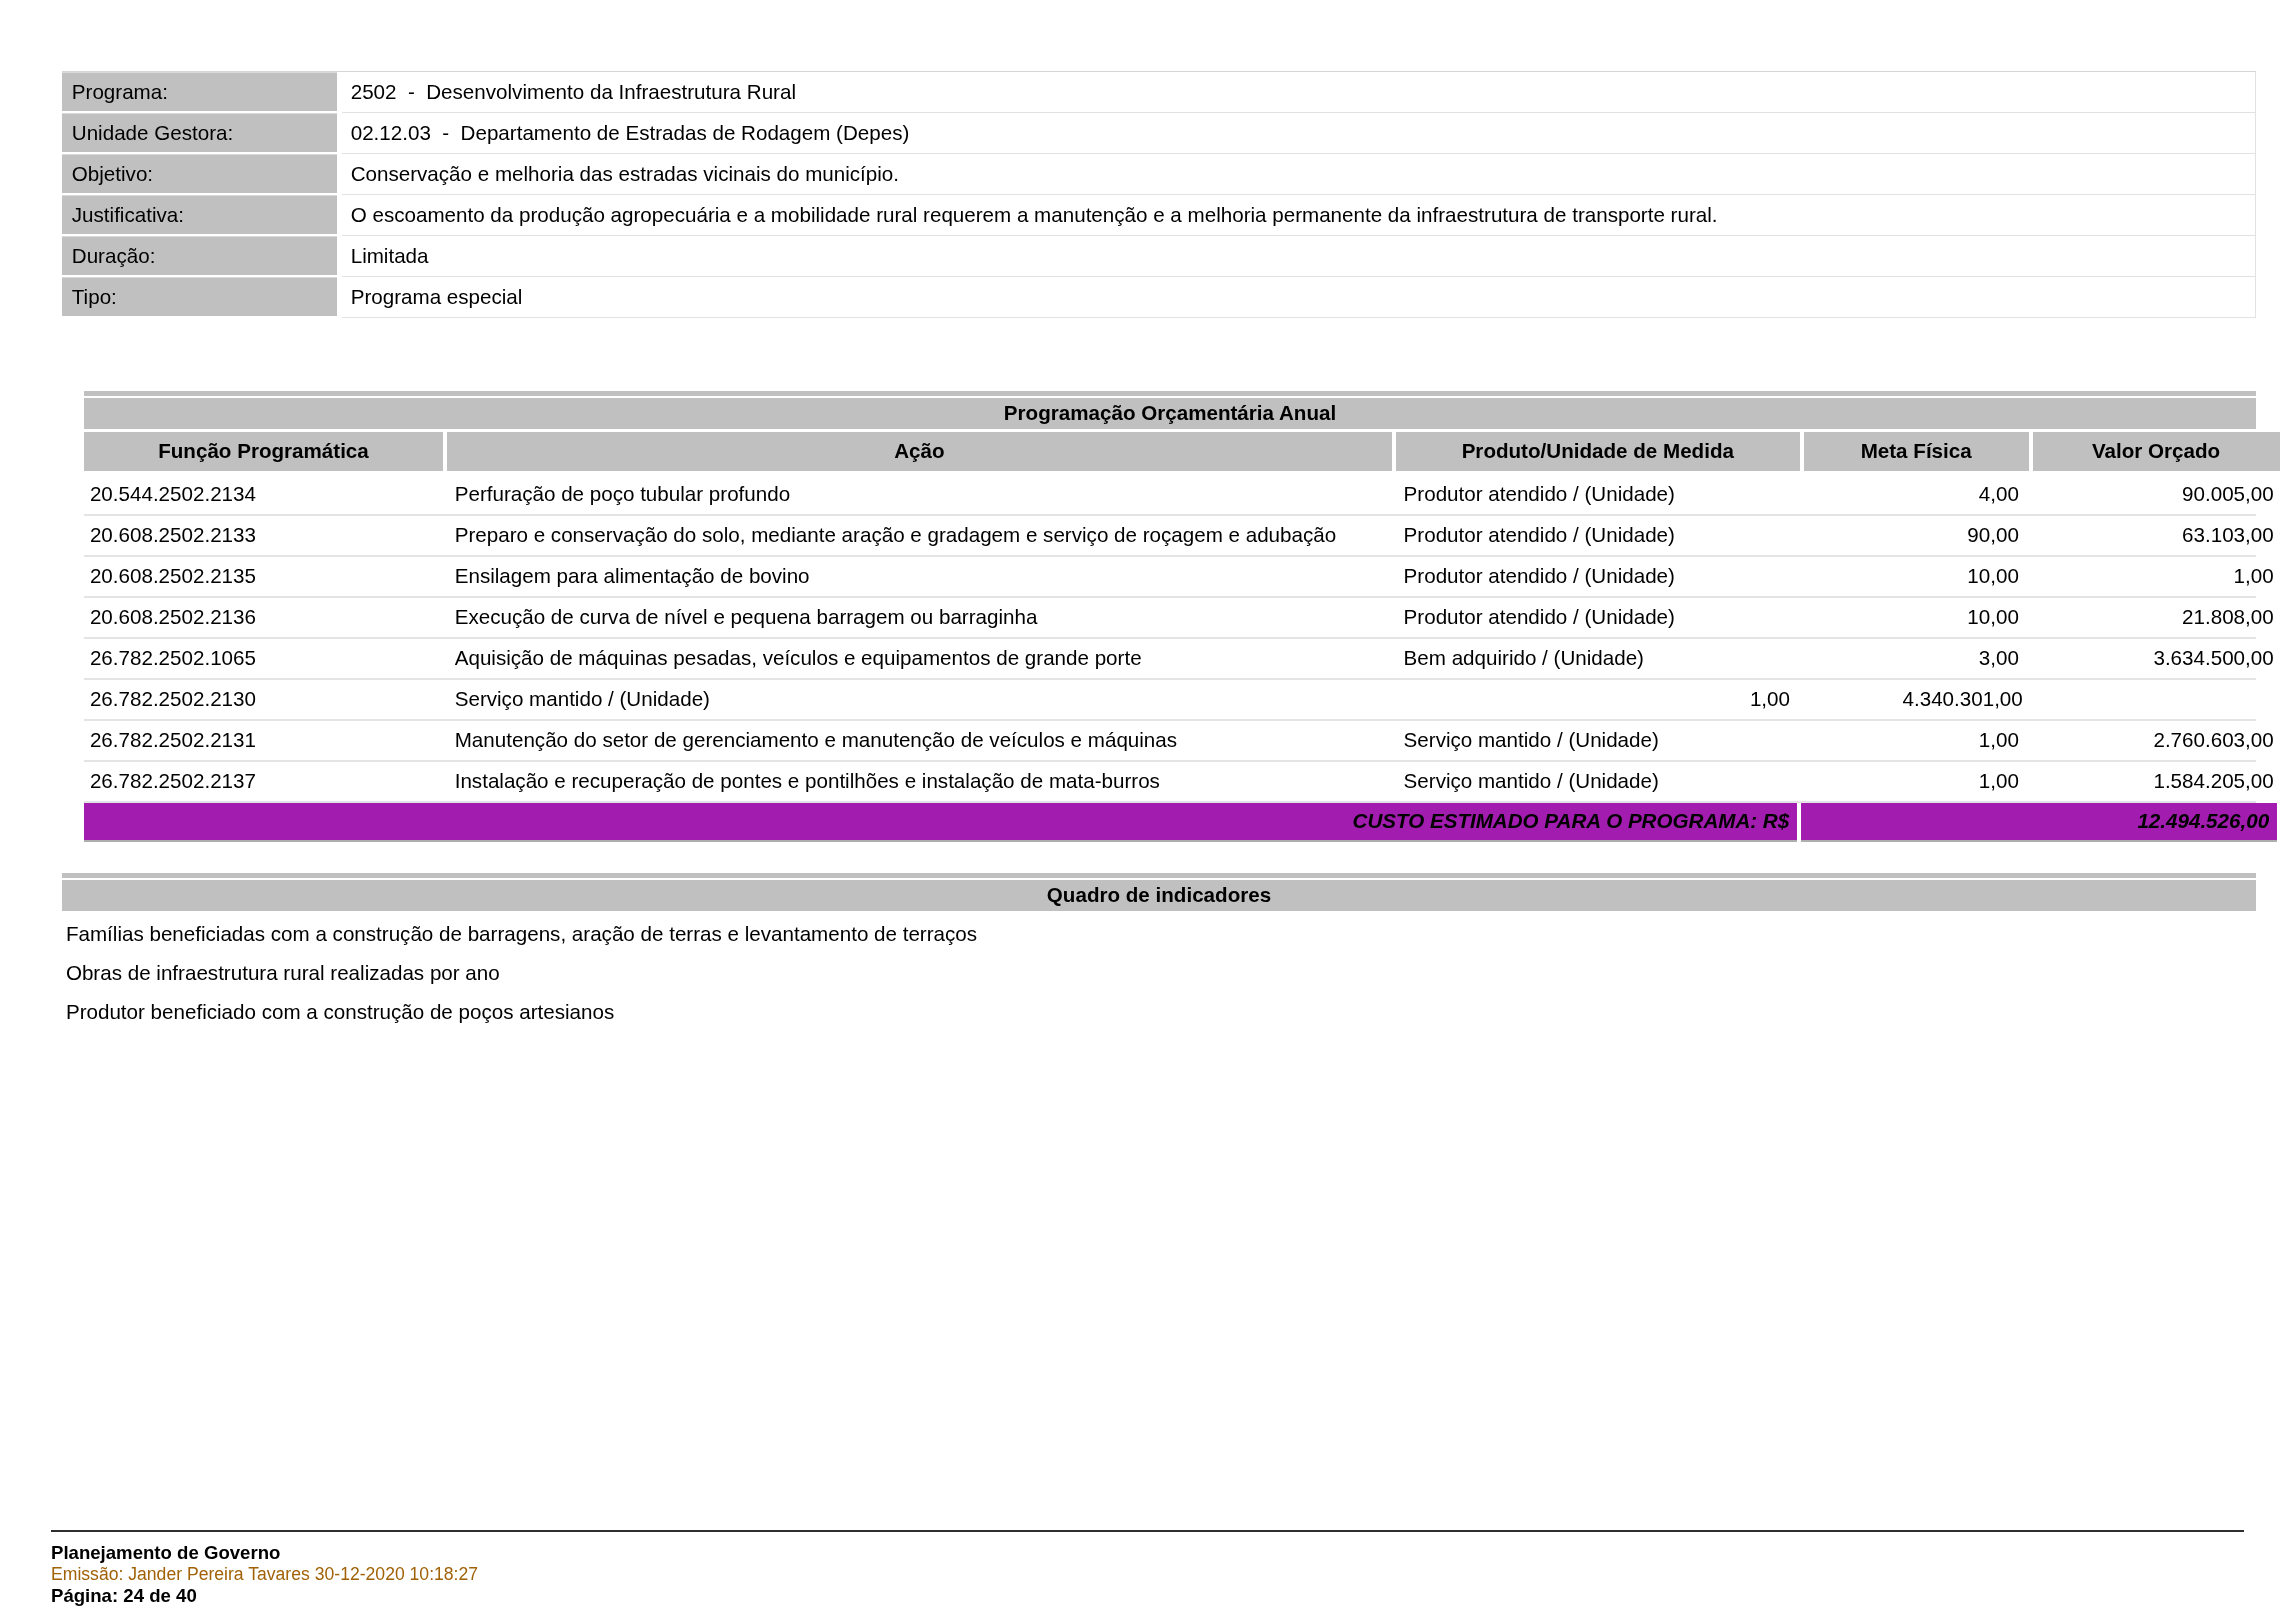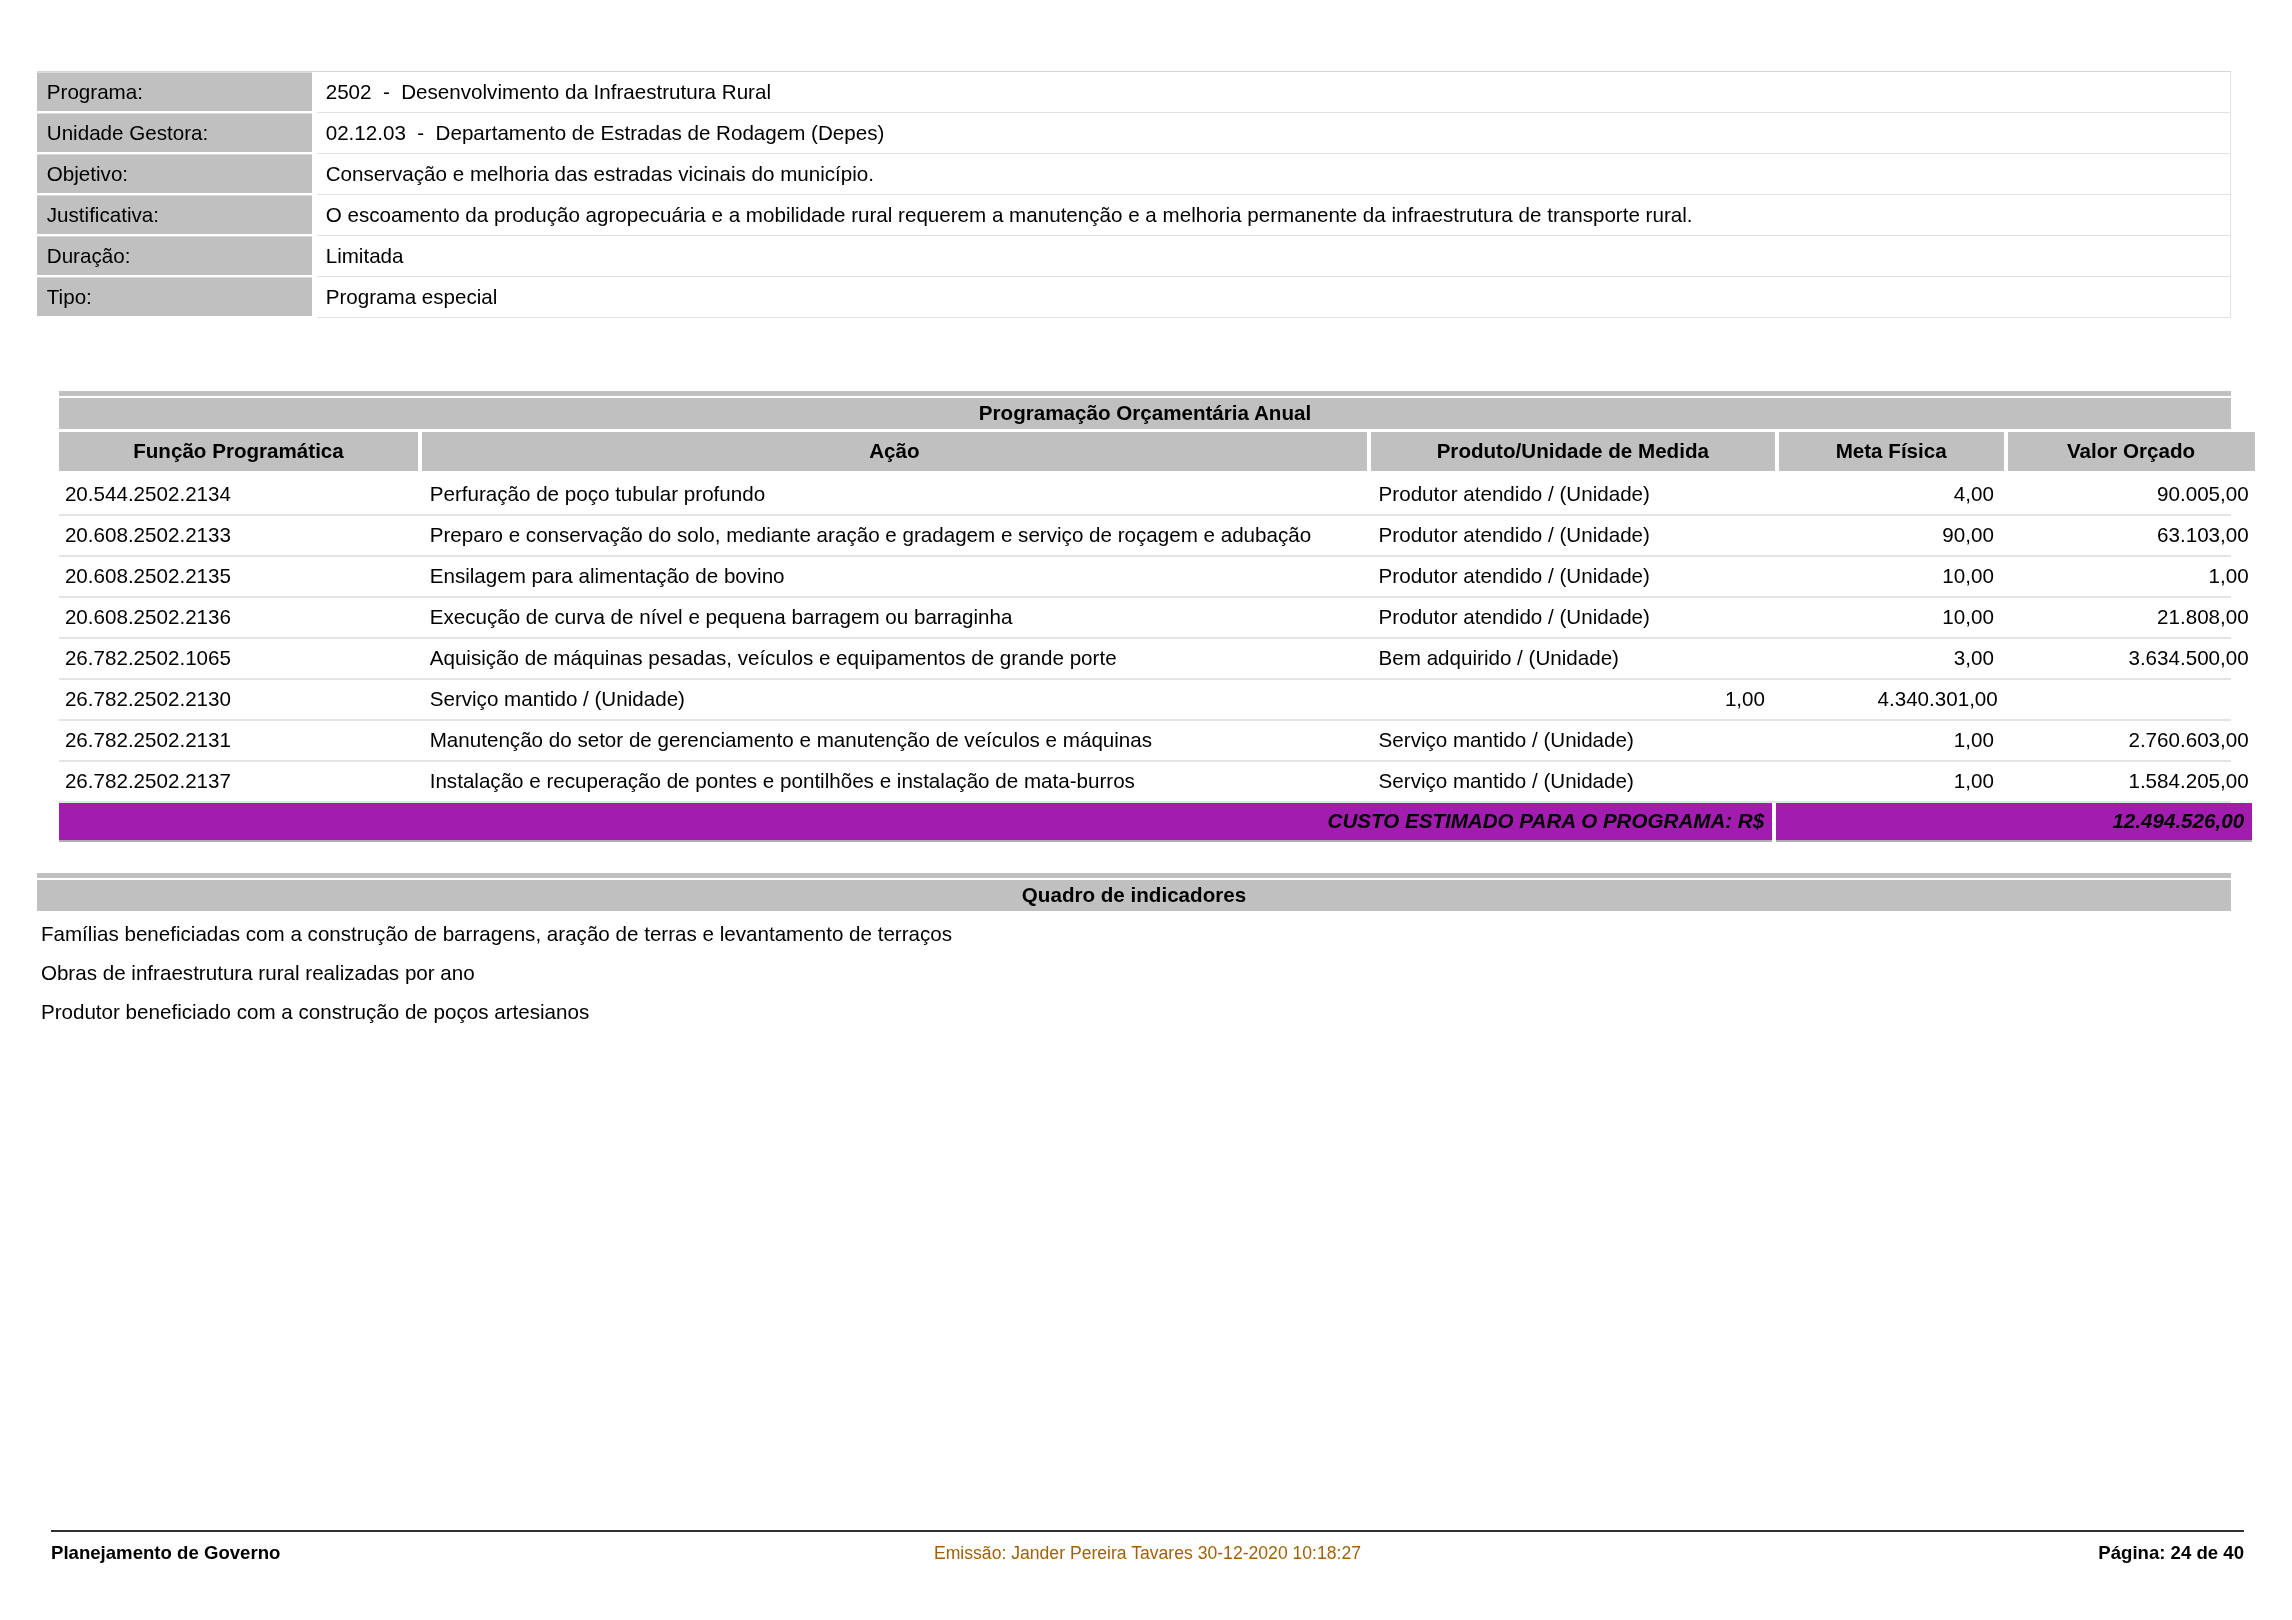--- a/index.html
+++ b/index.html
@@ -6,21 +6,21 @@
   html,body { background:#ffffff; }
   .page {
     position:relative;
     width:2293px; height:1620px;
     background:#ffffff;
     font-family:"Liberation Sans", sans-serif;
     color:#000000;
     font-size:20.6px;
     overflow:hidden;
   }
-  .content { position:absolute; left:37px; top:0; width:2194px; }
+  .content { position:absolute; left:62px; top:0; width:2194px; }
 
   
   .info-table { margin-top:71px; border-top:1px solid #d6d6d6; }
   .info-row { display:flex; height:41px; }
   .info-label {
     width:275px; background:#c0c0c0;
     border-bottom:2.9px solid #ffffff; border-top:1px solid #d9d9d9;
     display:flex; align-items:center; padding-left:9.8px;
   }
   .info-value {
@@ -69,21 +69,21 @@
   
   .indicators { margin-top:31px; }
   .indicator-list { margin-top:4px; list-style:none; }
   .indicator-list li { height:39px; display:flex; align-items:center; padding-left:3.9px; }
 
   
   .footer {
     position:absolute; left:51px; right:49px; top:1530px;
     border-top:2px solid #2f2f2f;
     padding-top:9.8px;
-    display:flex; align-items:baseline;
+    display:flex; align-items:baseline;flex-direction:column;
   }
   .footer-left  { flex:1; font-weight:bold; font-size:18.6px; text-align:left; }
   .footer-center{ flex:0 1 auto; font-size:17.6px; color:#a16207; text-align:center; }
   .footer-right { flex:1; font-weight:bold; font-size:18.6px; text-align:right; }
 </style>
 </head>
 <body>
 
 <div class="page">
   <div class="content">

